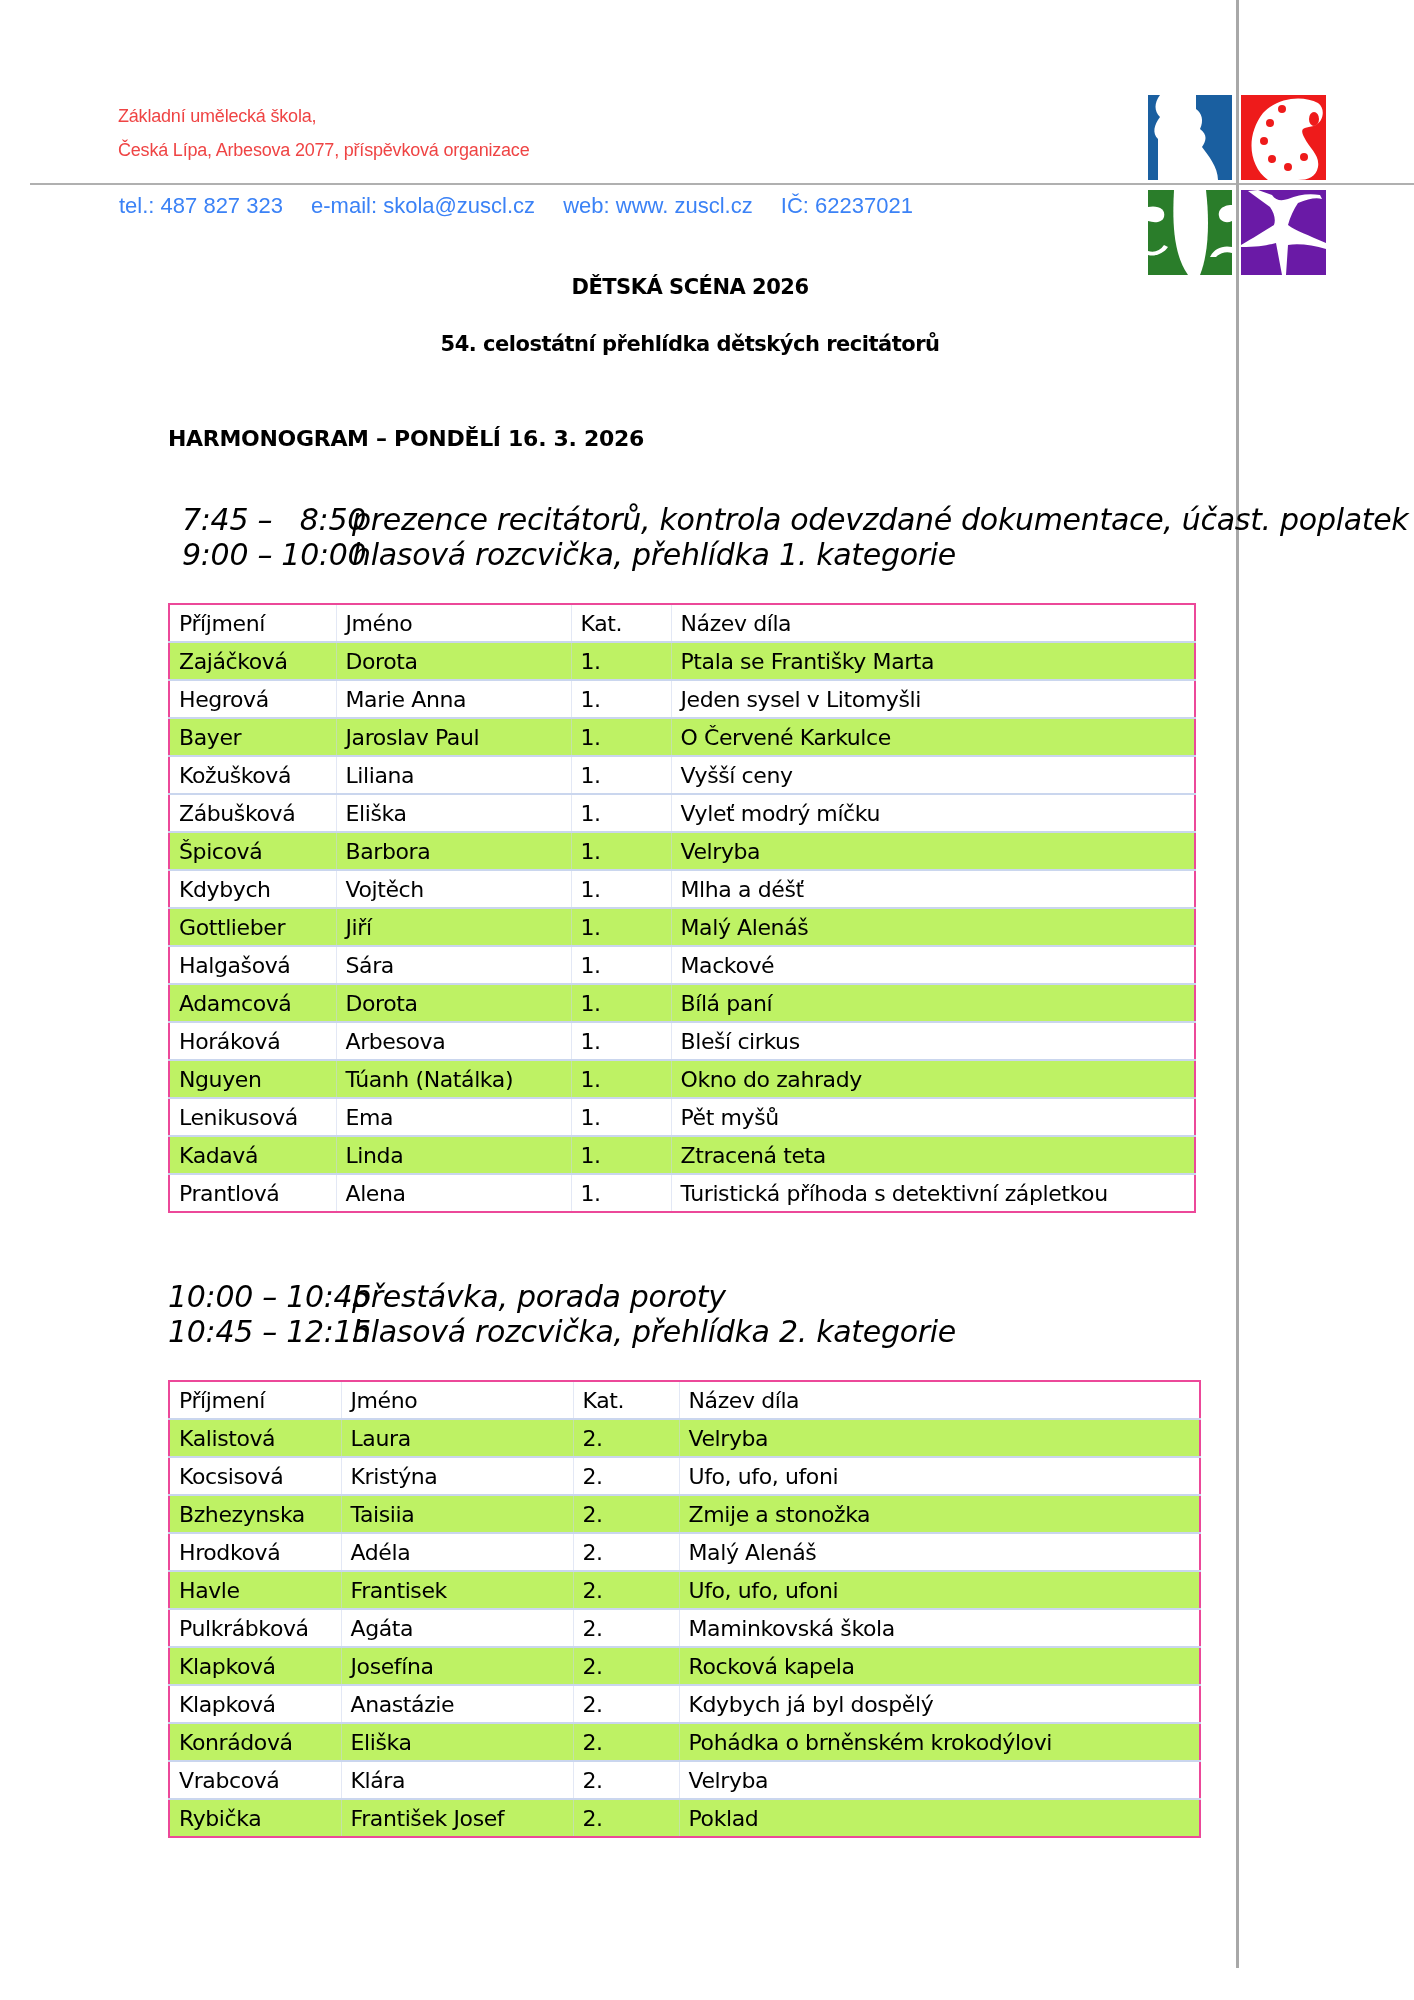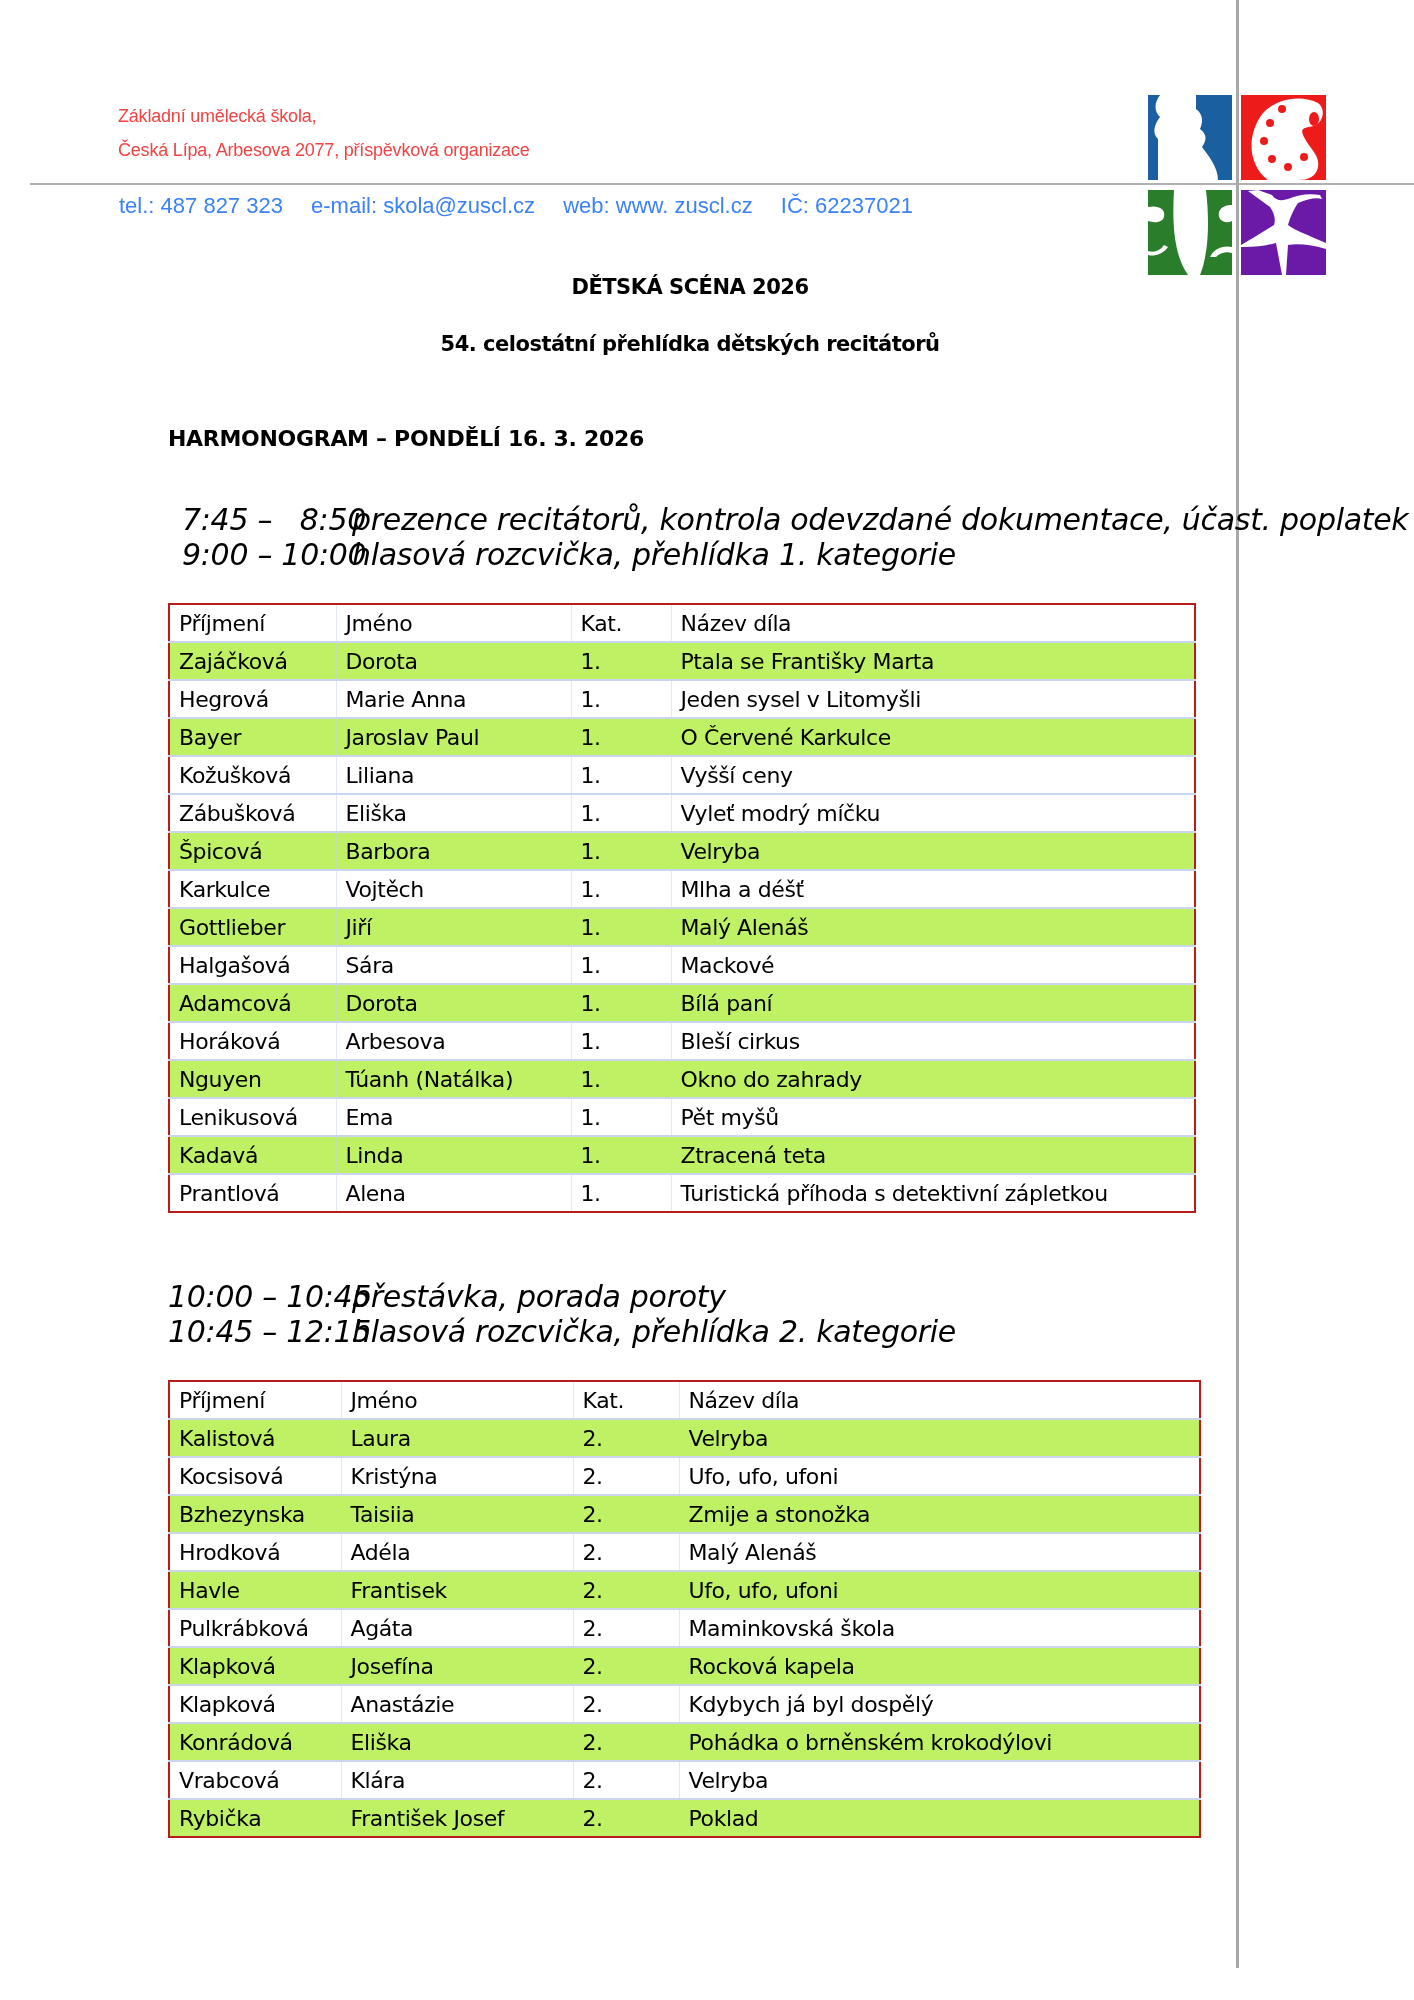--- a/index.html
+++ b/index.html
@@ -16,21 +16,21 @@
   .title1 { top: 275px; }
   .title2 { top: 332px; }
   .harmono { position: absolute; left: 168px; top: 426px; font-family: "DejaVu Sans", sans-serif; font-weight: bold; font-size: 22px; letter-spacing: -0.3px; }
   .sched { position: absolute; font-family: "DejaVu Sans", sans-serif; font-size: 30px; white-space: pre; letter-spacing: -0.3px; font-style: italic; }
   .sched .time { display: inline-block; width: 170px; }
   .s1 { left: 182px; top: 502px; }
   .s2 { left: 182px; top: 537px; }
   .s3 { left: 168px; top: 1279px; }
   .s4 { left: 168px; top: 1314px; }
   .s3 .time, .s4 .time { width: 184px; }
-  table.prog { position: absolute; border-collapse: collapse; font-family: "DejaVu Sans", sans-serif; font-size: 22px; letter-spacing: -0.4px; border: 2px solid #b91c1c; padding-left: 40px; }
+  table.prog { position: absolute; border-collapse: collapse; font-family: "DejaVu Sans", sans-serif; font-size: 22px; letter-spacing: -0.4px; border: 2px solid #ec4899; padding-left: 40px; }
   table.prog td, table.prog th { height: 36px; padding: 0 0 0 9px; text-align: left; font-weight: normal; border-top: 2px solid #cad6ee; white-space: nowrap; vertical-align: middle; border-left: 1px solid rgba(200,210,235,0.5); }
   table.prog tr:first-child td, table.prog tr:first-child th { border-top: none; }
   table.prog tr.odd td { background: #bef264; }
   table.prog tr.even td, table.prog tr.head th { background: #ffffff; }
   .t1 { left: 168px; top: 603px; width: 1028px; }
   .t2 { left: 168px; top: 1380px; width: 1033px; }
   .t1 col.c1 { width: 167px; } .t1 col.c2 { width: 235px; } .t1 col.c3 { width: 100px; }
   .t2 col.c1 { width: 172px; } .t2 col.c2 { width: 232px; } .t2 col.c3 { width: 106px; }
 </style>
 </head>
@@ -128,21 +128,21 @@
         <td>1.</td>
         <td>Vyleť modrý míčku</td>
       </tr>
       <tr class="odd">
         <td>Špicová</td>
         <td>Barbora</td>
         <td>1.</td>
         <td>Velryba</td>
       </tr>
       <tr class="even">
-        <td>Karkulce</td>
+        <td>Kdybych</td>
         <td>Vojtěch</td>
         <td>1.</td>
         <td>Mlha a déšť</td>
       </tr>
       <tr class="odd">
         <td>Gottlieber</td>
         <td>Jiří</td>
         <td>1.</td>
         <td>Malý Alenáš</td>
       </tr>

